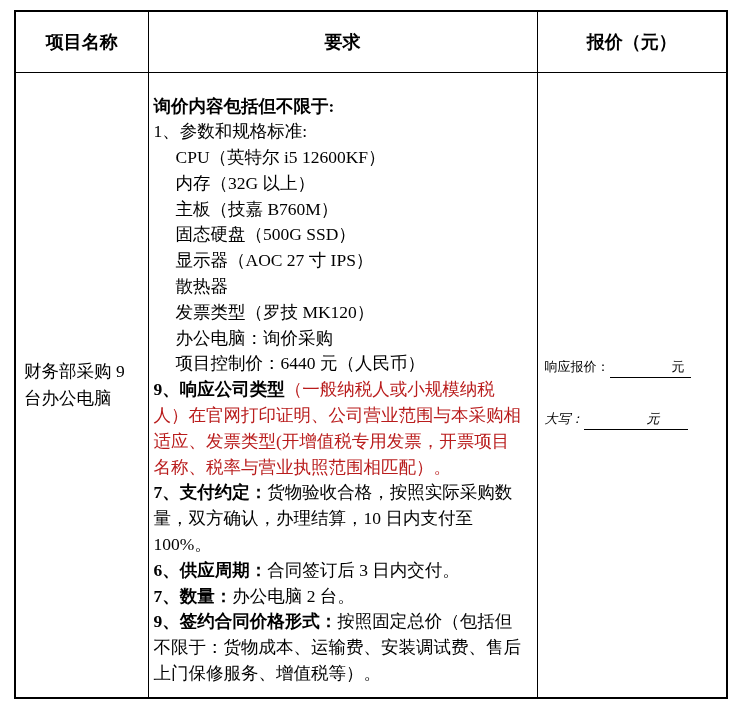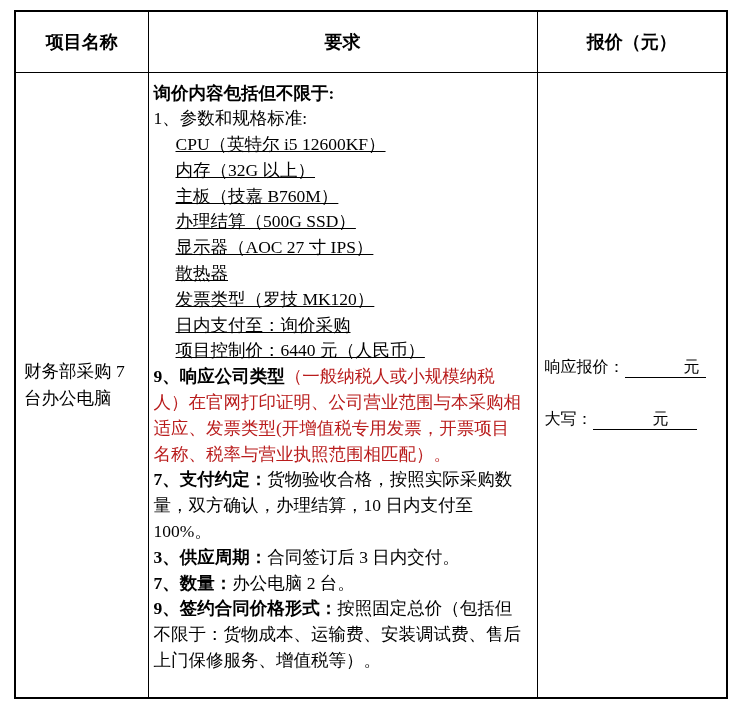--- a/index.html
+++ b/index.html
@@ -41,37 +41,37 @@
     vertical-align: middle;
     padding: 0;
   }
   td.item-cell {
     vertical-align: middle;
     padding: 0 14px 0 8px;
     font-size: 17.5px;
     line-height: 27px;
   }
   td.req-cell {
-    padding: 8px 12px 0 5px;
+    padding: 21px 12px 0 5px;
     font-size: 17.5px;
     line-height: 25.8px;
   }
   td.price-cell {
     vertical-align: middle;
     padding: 17px 6px 0 7px;
-    font-size: 16px;
+    font-size: 13px;
   }
   .ln { white-space: normal; }
   .bold { font-weight: bold; }
   .red { color: #b91c1c; }
-  .indent { padding-left: 22px; text-decoration: underline; }
+  .indent { padding-left: 22px; }
   .qline {
     white-space: nowrap;
   }
-  .qline + .qline { margin-top: 31px; }
+  .qline + .qline { margin-top: 31px; font-style: italic; }
   .blank {
     display: inline-block;
     box-sizing: border-box;
     border-bottom: 1px solid #000;
     text-align: right;
     line-height: 20px;
   }
   .blank-response { width: 81px; padding-right: 6px; }
   .blank-caps { width: 104px; padding-right: 28px; }
 </style>
@@ -86,37 +86,37 @@
       <col style="width:190px">
     </colgroup>
     <tbody>
         <tr>
       <th>项目名称</th>
       <th>要求</th>
       <th>报价（元）</th>
     </tr>
     <tr>
       <td class="item-cell">
-        <div>财务部采购 7 台办公电脑</div>
+        <div>财务部采购 9 台办公电脑</div>
       </td>
       <td class="req-cell">
         <div class="ln bold">询价内容包括但不限于:</div>
         <div class="ln">1、参数和规格标准:</div>
         <div class="ln indent">CPU（英特尔 i5 12600KF）</div>
         <div class="ln indent">内存（32G 以上）</div>
         <div class="ln indent">主板（技嘉 B760M）</div>
-        <div class="ln indent">办理结算（500G SSD）</div>
+        <div class="ln indent">固态硬盘（500G SSD）</div>
         <div class="ln indent">显示器（AOC 27 寸 IPS）</div>
         <div class="ln indent">散热器</div>
         <div class="ln indent">发票类型（罗技 MK120）</div>
-        <div class="ln indent">日内支付至：询价采购</div>
+        <div class="ln indent">办公电脑：询价采购</div>
         <div class="ln indent">项目控制价：6440 元（人民币）</div>
         <div class="ln"><span class="bold">9、响应公司类型</span><span class="red">（一般纳税人或小规模纳税人）在官网打印证明、公司营业范围与本采购相适应、发票类型(开增值税专用发票，开票项目名称、税率与营业执照范围相匹配）。</span></div>
         <div class="ln"><span class="bold">7、支付约定：</span><span>货物验收合格，按照实际采购数量，双方确认，办理结算，10 日内支付至 100%。</span></div>
-        <div class="ln"><span class="bold">3、供应周期：</span><span>合同签订后 3 日内交付。</span></div>
+        <div class="ln"><span class="bold">6、供应周期：</span><span>合同签订后 3 日内交付。</span></div>
         <div class="ln"><span class="bold">7、数量：</span><span>办公电脑 2 台。</span></div>
         <div class="ln"><span class="bold">9、签约合同价格形式：</span><span>按照固定总价（包括但不限于：货物成本、运输费、安装调试费、售后上门保修服务、增值税等）。</span></div>
       </td>
       <td class="price-cell">
         <div class="qline">
           <span>响应报价：</span><span class="blank blank-response"><span>元</span></span>
         </div>
         <div class="qline">
           <span>大写：</span><span class="blank blank-caps"><span>元</span></span>
         </div>

